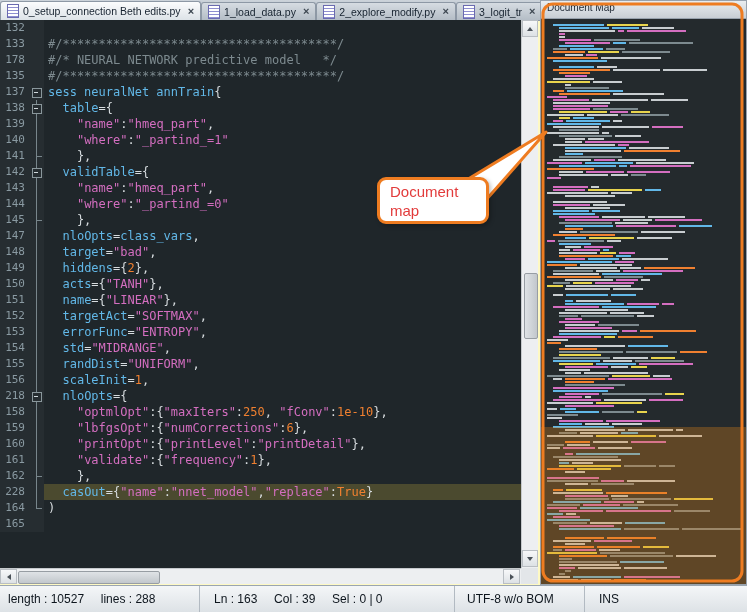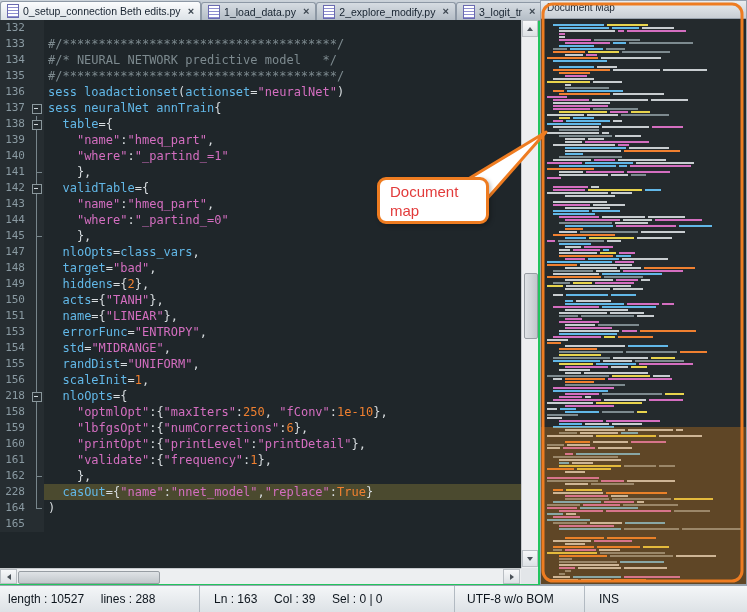--- a/index.html
+++ b/index.html
@@ -1,16 +1,16 @@
 <!DOCTYPE html>
 <html><head>
 <meta charset="utf-8">
 <style>
   html,body{margin:0;padding:0;background:#9aa3ad;}
-  .screen{position:relative;width:747px;height:612px;background:#22c55e;overflow:hidden;
+  .screen{position:relative;width:747px;height:612px;background:#fef9c3;overflow:hidden;
           font-family:"Liberation Sans",sans-serif;}
 
   
   .tabbar{position:absolute;left:0;top:0;width:540px;height:20px;
           background:linear-gradient(#ccd3da,#a9b3bd);border-bottom:1px solid #8d98a5;
           display:flex;align-items:flex-end;overflow:hidden;}
   .tab{display:flex;align-items:center;gap:4px;height:17px;padding:0 6px;margin-top:2px;
        border:1px solid #8d98a5;border-bottom:none;border-radius:3px 3px 0 0;
        font-size:10.5px;color:#16222f;background:linear-gradient(#d6dce2,#b4bdc6);
        white-space:nowrap;flex:0 0 auto;}
@@ -116,35 +116,30 @@
         <div class="gutter">132</div>
         <div class="fold"></div>
         <div class="code"></div>
       </div>
       <div class="ln">
         <div class="gutter">133</div>
         <div class="fold"></div>
         <div class="code"><span class="c-com">#/**************************************/</span></div>
       </div>
       <div class="ln">
-        <div class="gutter">134</div>
+        <div class="gutter">178</div>
         <div class="fold"></div>
         <div class="code"><span class="c-com">#/* NEURAL NETWORK predictive model   */</span></div>
       </div>
       <div class="ln">
         <div class="gutter">135</div>
         <div class="fold"></div>
         <div class="code"><span class="c-com">#/**************************************/</span></div>
       </div>
       <div class="ln">
-        <div class="gutter">136</div>
-        <div class="fold"></div>
-        <div class="code"><span class="c-kw">sess loadactionset</span><span class="c-pl">(</span><span class="c-kw">actionset</span><span class="c-pl">=</span><span class="c-str">"neuralNet"</span><span class="c-pl">)</span></div>
-      </div>
-      <div class="ln">
         <div class="gutter">137</div>
         <div class="fold">
           <span class="fb"></span>
         </div>
         <div class="code"><span class="c-kw">sess neuralNet annTrain</span><span class="c-pl">{</span></div>
       </div>
       <div class="ln">
         <div class="gutter">138</div>
         <div class="fold">
           <span class="fv"></span>
@@ -231,20 +226,27 @@
           <span class="fv"></span>
         </div>
         <div class="code"><span class="c-pl">  </span><span class="c-kw">acts</span><span class="c-pl">={</span><span class="c-str">"TANH"</span><span class="c-pl">},</span></div>
       </div>
       <div class="ln">
         <div class="gutter">151</div>
         <div class="fold">
           <span class="fv"></span>
         </div>
         <div class="code"><span class="c-pl">  </span><span class="c-kw">name</span><span class="c-pl">={</span><span class="c-str">"LINEAR"</span><span class="c-pl">},</span></div>
+      </div>
+      <div class="ln">
+        <div class="gutter">152</div>
+        <div class="fold">
+          <span class="fv"></span>
+        </div>
+        <div class="code"><span class="c-pl">  </span><span class="c-kw">targetAct</span><span class="c-pl">=</span><span class="c-str">"SOFTMAX"</span><span class="c-pl">,</span></div>
       </div>
       <div class="ln">
         <div class="gutter">153</div>
         <div class="fold">
           <span class="fv"></span>
         </div>
         <div class="code"><span class="c-pl">  </span><span class="c-kw">errorFunc</span><span class="c-pl">=</span><span class="c-str">"ENTROPY"</span><span class="c-pl">,</span></div>
       </div>
       <div class="ln">
         <div class="gutter">154</div>

